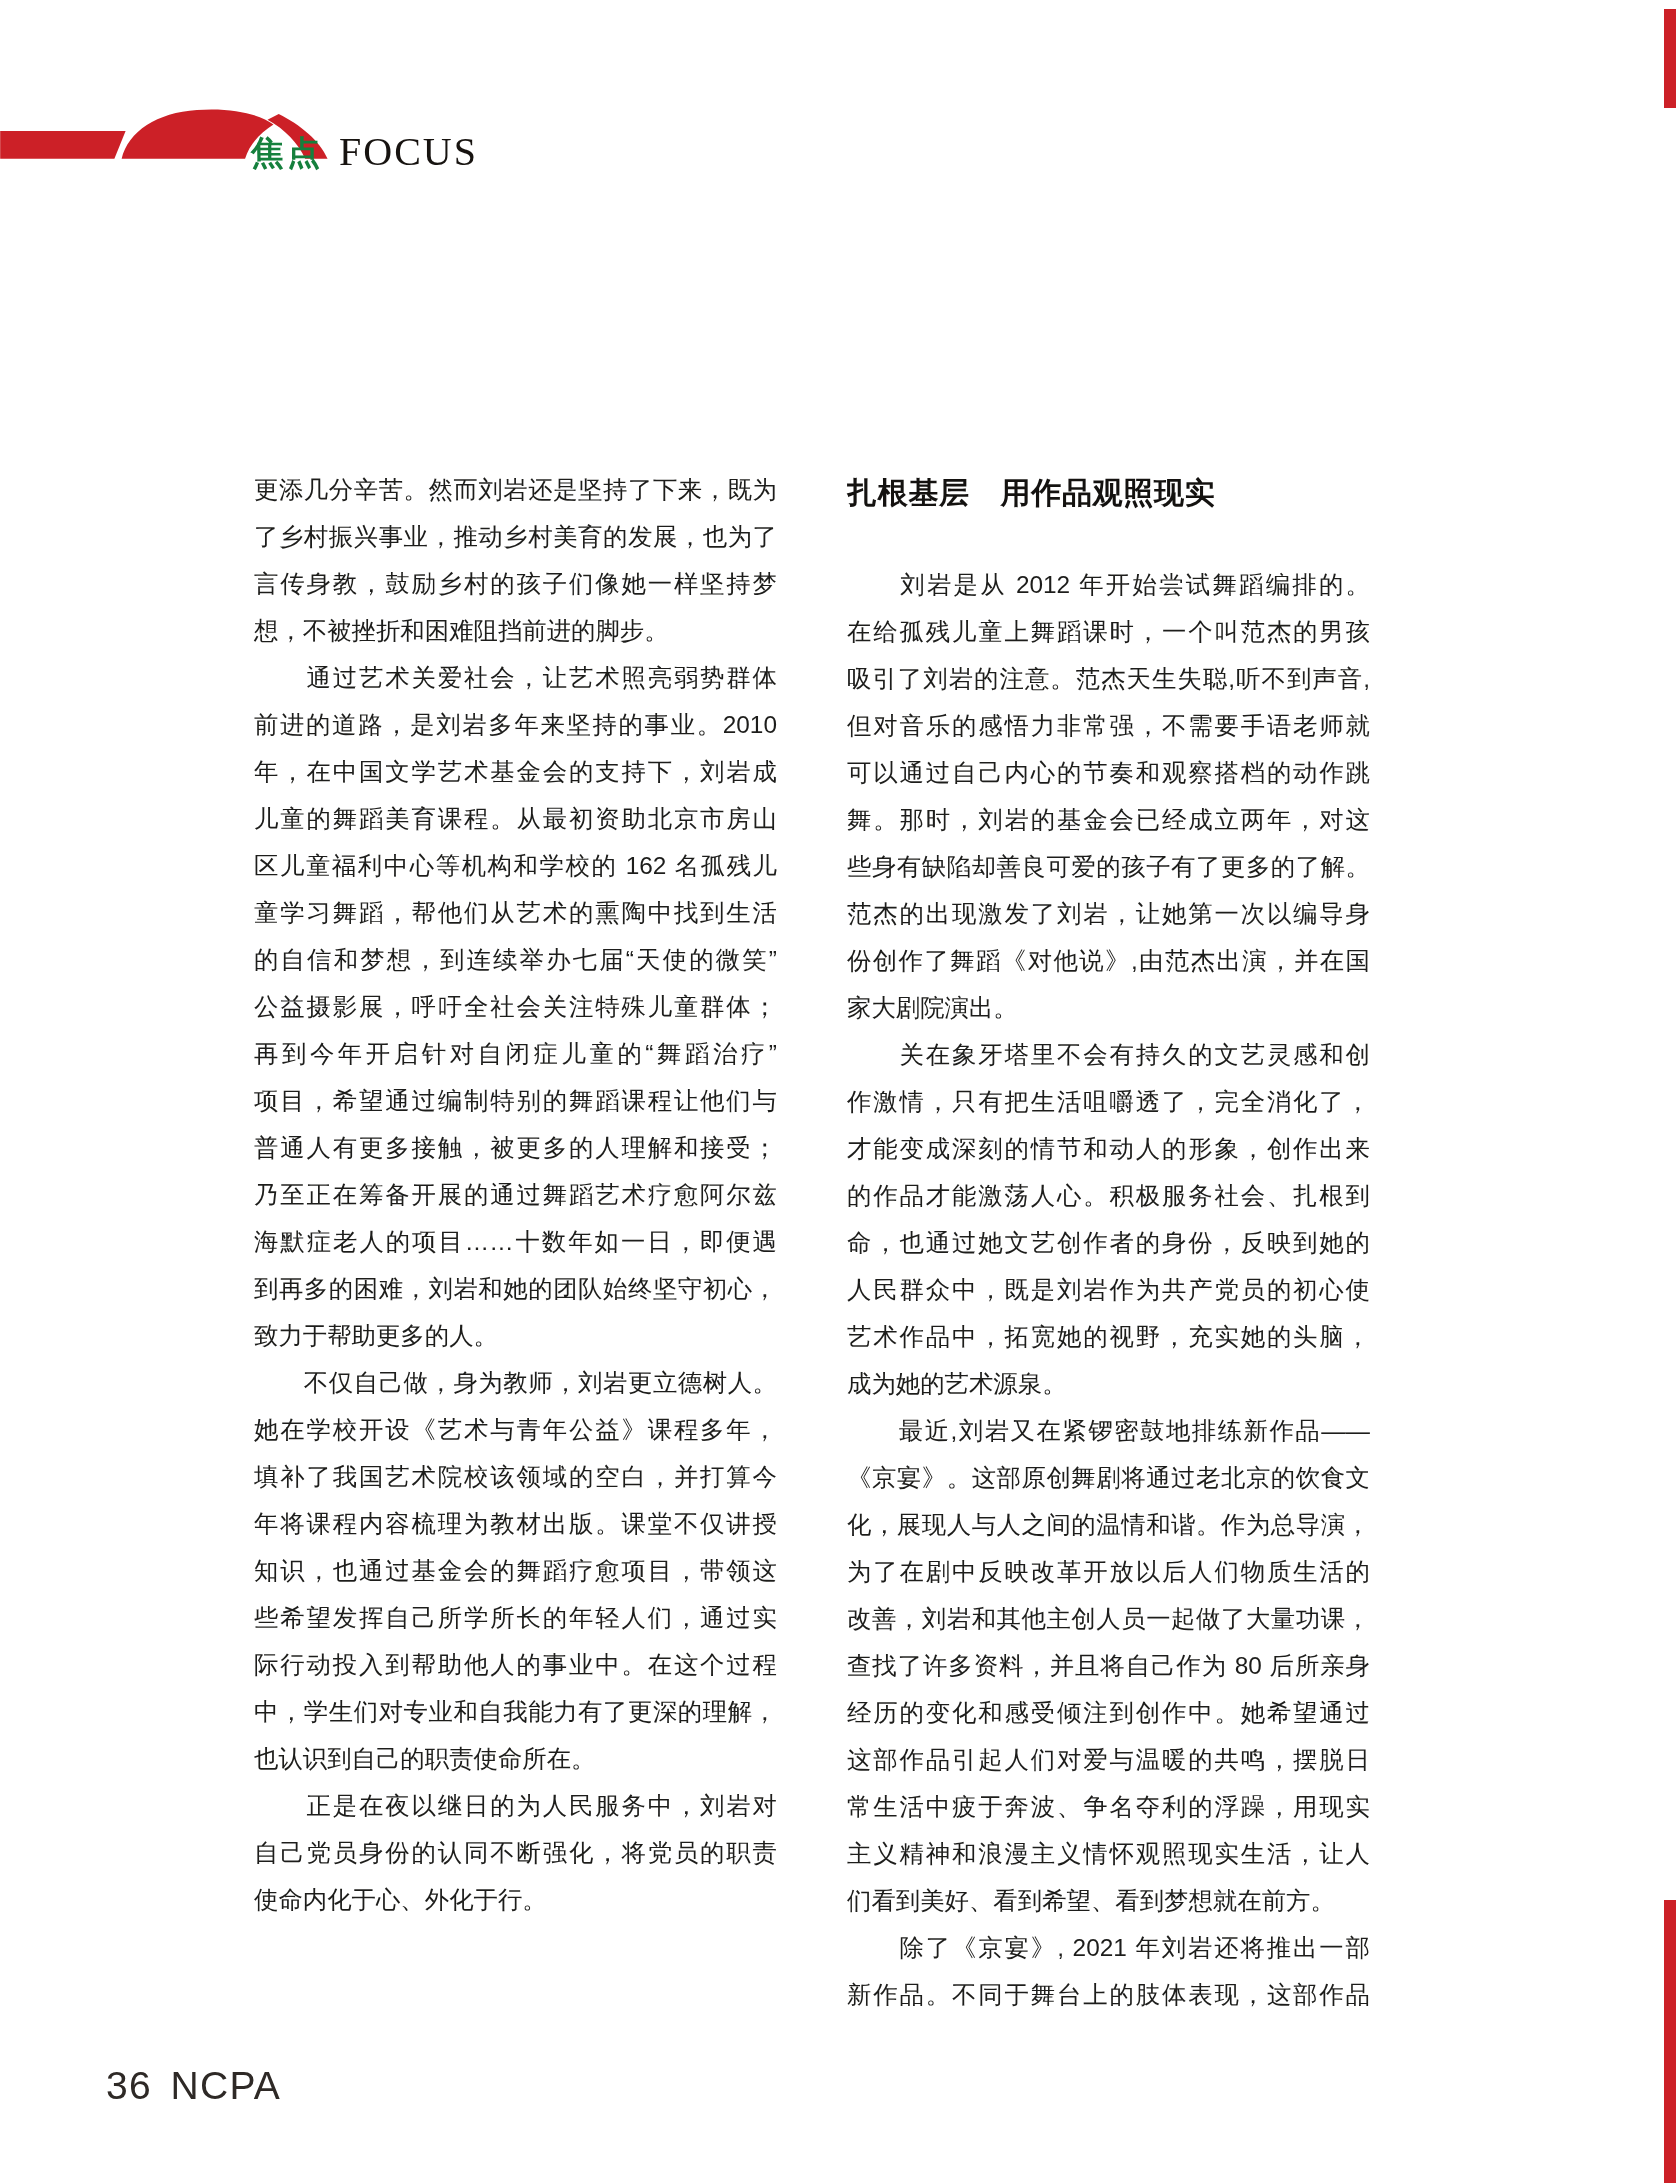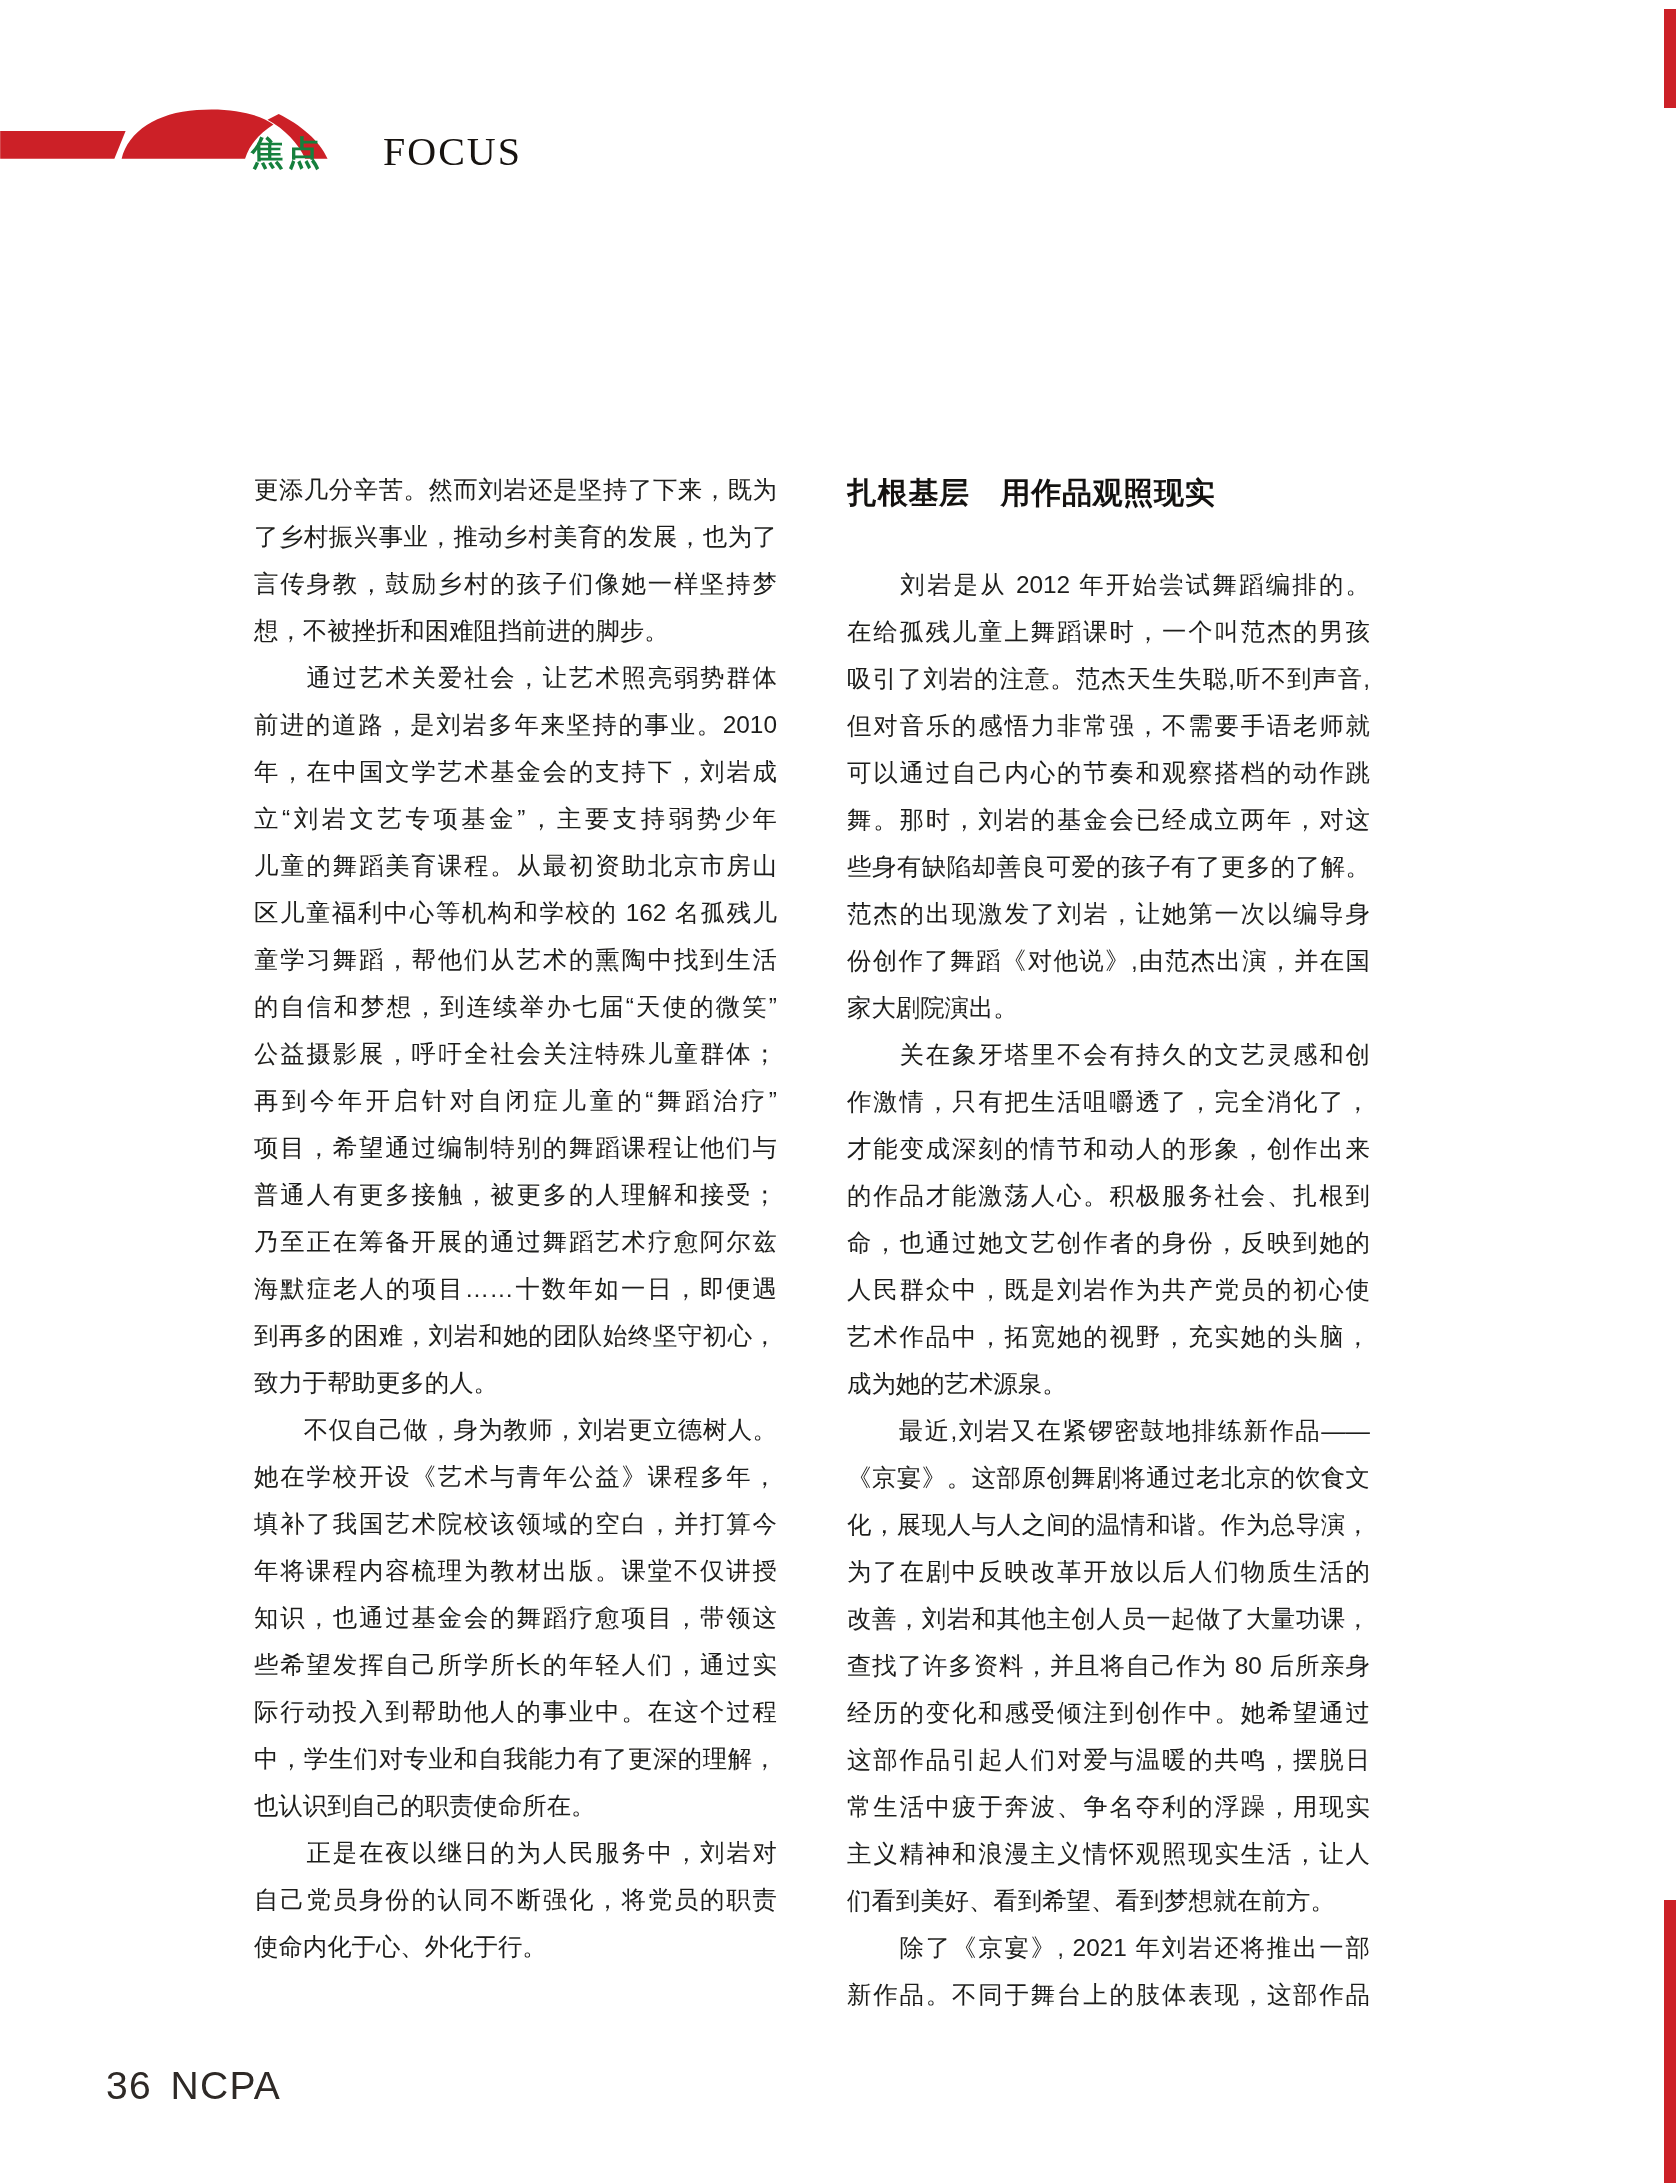--- a/index.html
+++ b/index.html
@@ -16,21 +16,21 @@
   .logo svg{position:absolute;left:0;top:0;}
   .logo-cn{
     position:absolute;left:251px;top:25px;
     font-size:33px;font-weight:700;letter-spacing:3.3px;
     color:#15803d;white-space:nowrap;
   }
   .logo-en{
     position:absolute;left:339px;top:22.4px;
     font-family:"Liberation Serif","DejaVu Serif",serif;
     font-size:40px;font-weight:400;letter-spacing:2px;
-    color:#171310;white-space:nowrap;margin-left:44px;
+    color:#171310;white-space:nowrap;
   }
   
   .col{position:absolute;width:523px;}
   .col-left{left:254px;top:466px;}
   .col-right-heading{
     position:absolute;left:847px;top:473px;width:594px;
     font-size:30px;font-weight:700;letter-spacing:0.7px;color:#141210;
     white-space:nowrap;
   }
   .col-right{left:847px;top:561px;}
@@ -73,21 +73,20 @@
 <div class="tab-red tab-bottom"></div>
 
 <div class="col col-left" id="col-left">
     <div class="tline">更添几分辛苦。然而刘岩还是坚持了下来，既为</div>
     <div class="tline">了乡村振兴事业，推动乡村美育的发展，也为了</div>
     <div class="tline">言传身教，鼓励乡村的孩子们像她一样坚持梦</div>
     <div class="tline tend">想，不被挫折和困难阻挡前进的脚步。</div>
     <div class="tline">　　通过艺术关爱社会，让艺术照亮弱势群体</div>
     <div class="tline">前进的道路，是刘岩多年来坚持的事业。2010</div>
     <div class="tline">年，在中国文学艺术基金会的支持下，刘岩成</div>
-    <div class="tline">立“刘岩文艺专项基金”，主要支持弱势少年</div>
     <div class="tline">儿童的舞蹈美育课程。从最初资助北京市房山</div>
     <div class="tline">区儿童福利中心等机构和学校的 162 名孤残儿</div>
     <div class="tline">童学习舞蹈，帮他们从艺术的熏陶中找到生活</div>
     <div class="tline">的自信和梦想，到连续举办七届“天使的微笑”</div>
     <div class="tline">公益摄影展，呼吁全社会关注特殊儿童群体；</div>
     <div class="tline">再到今年开启针对自闭症儿童的“舞蹈治疗”</div>
     <div class="tline">项目，希望通过编制特别的舞蹈课程让他们与</div>
     <div class="tline">普通人有更多接触，被更多的人理解和接受；</div>
     <div class="tline">乃至正在筹备开展的通过舞蹈艺术疗愈阿尔兹</div>
     <div class="tline">海默症老人的项目……十数年如一日，即便遇</div>

